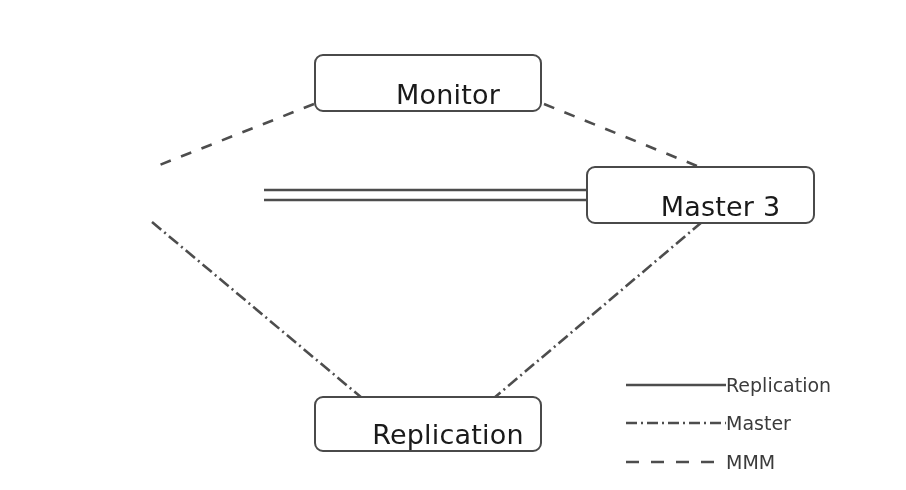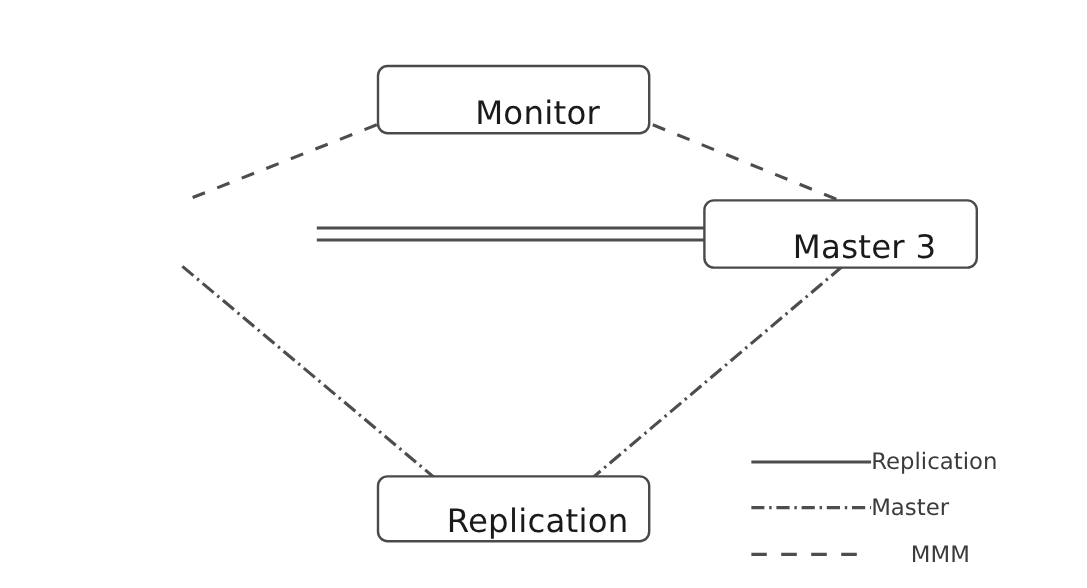--- a/index.html
+++ b/index.html
@@ -56,21 +56,21 @@
   .legend-row {
     position: absolute;
     left: 0;
     width: 270px;
     height: 30px;
     display: flex;
     align-items: center;
   }
   #legend-row-0 { top: 0px; }
   #legend-row-1 { top: 38px; }
-  #legend-row-2 { top: 77px; gap: 33px; }
+  #legend-row-2 { top: 77px; }
   .legend-swatch {
     width: 100px;
     height: 14px;
     flex: 0 0 100px;
     position: relative;
   }
   .legend-swatch svg { display: block; }
   .legend-label {
     font-size: 19px;
     color: #3b3b3b;

